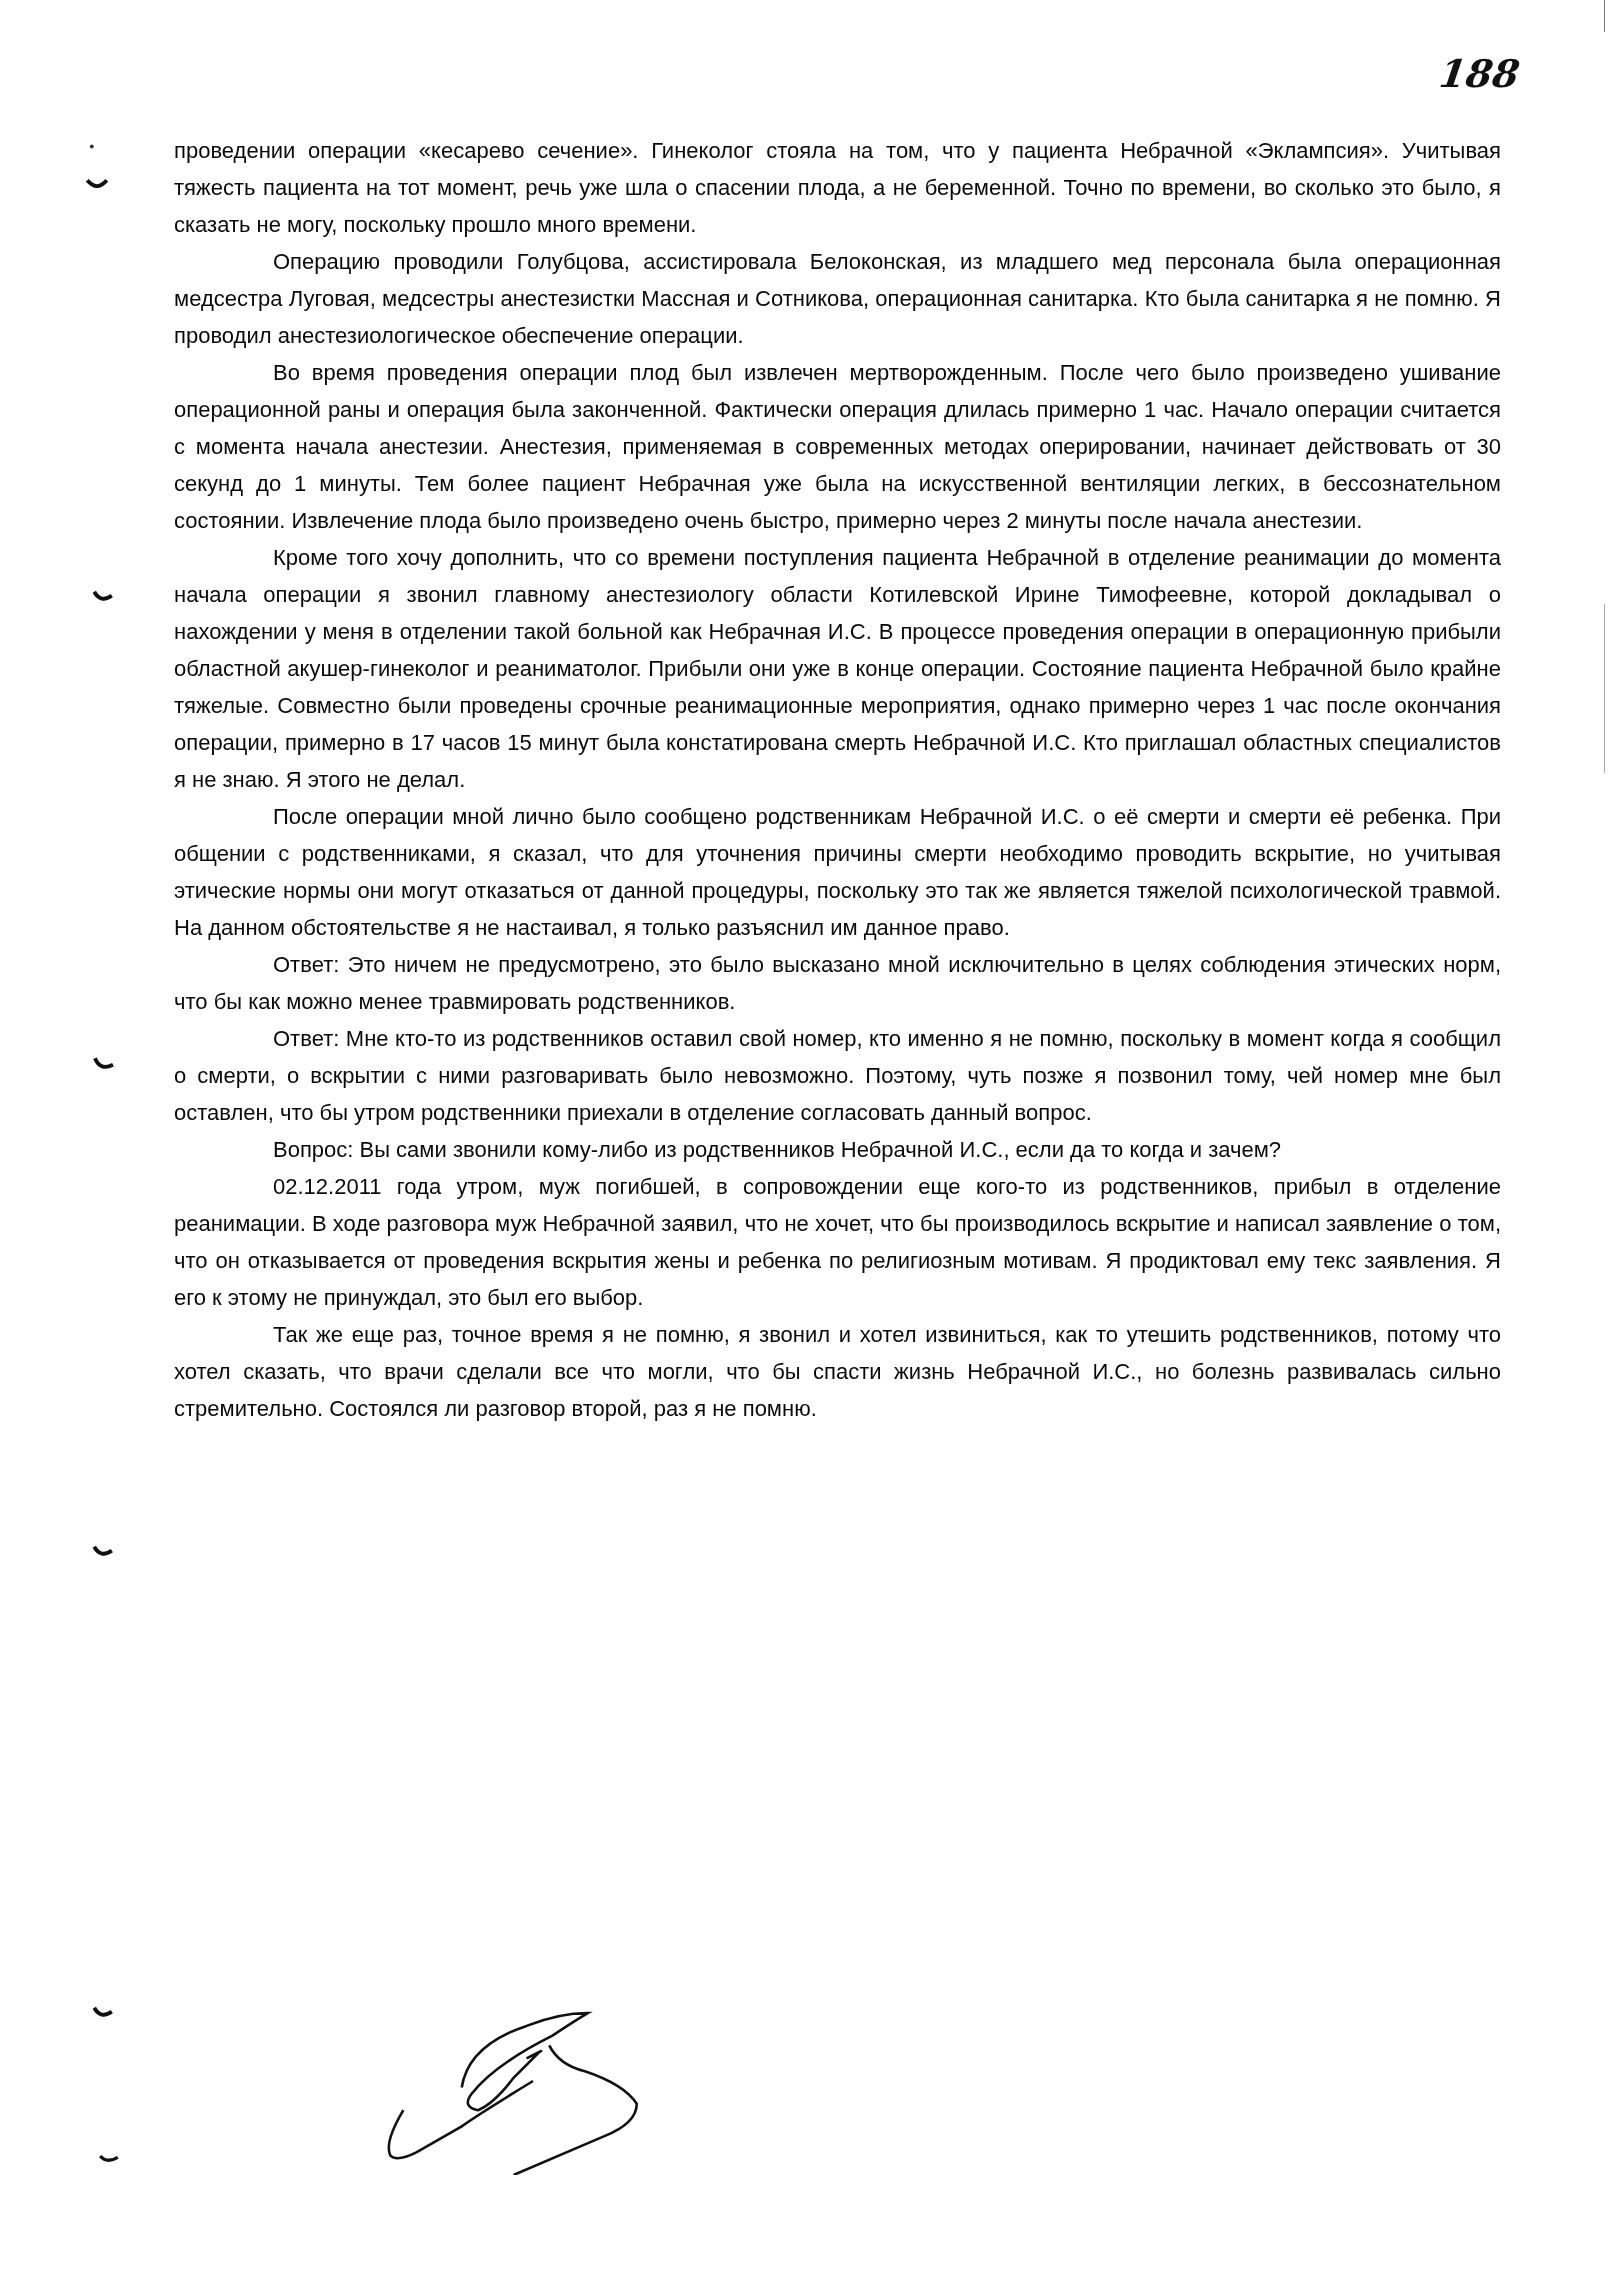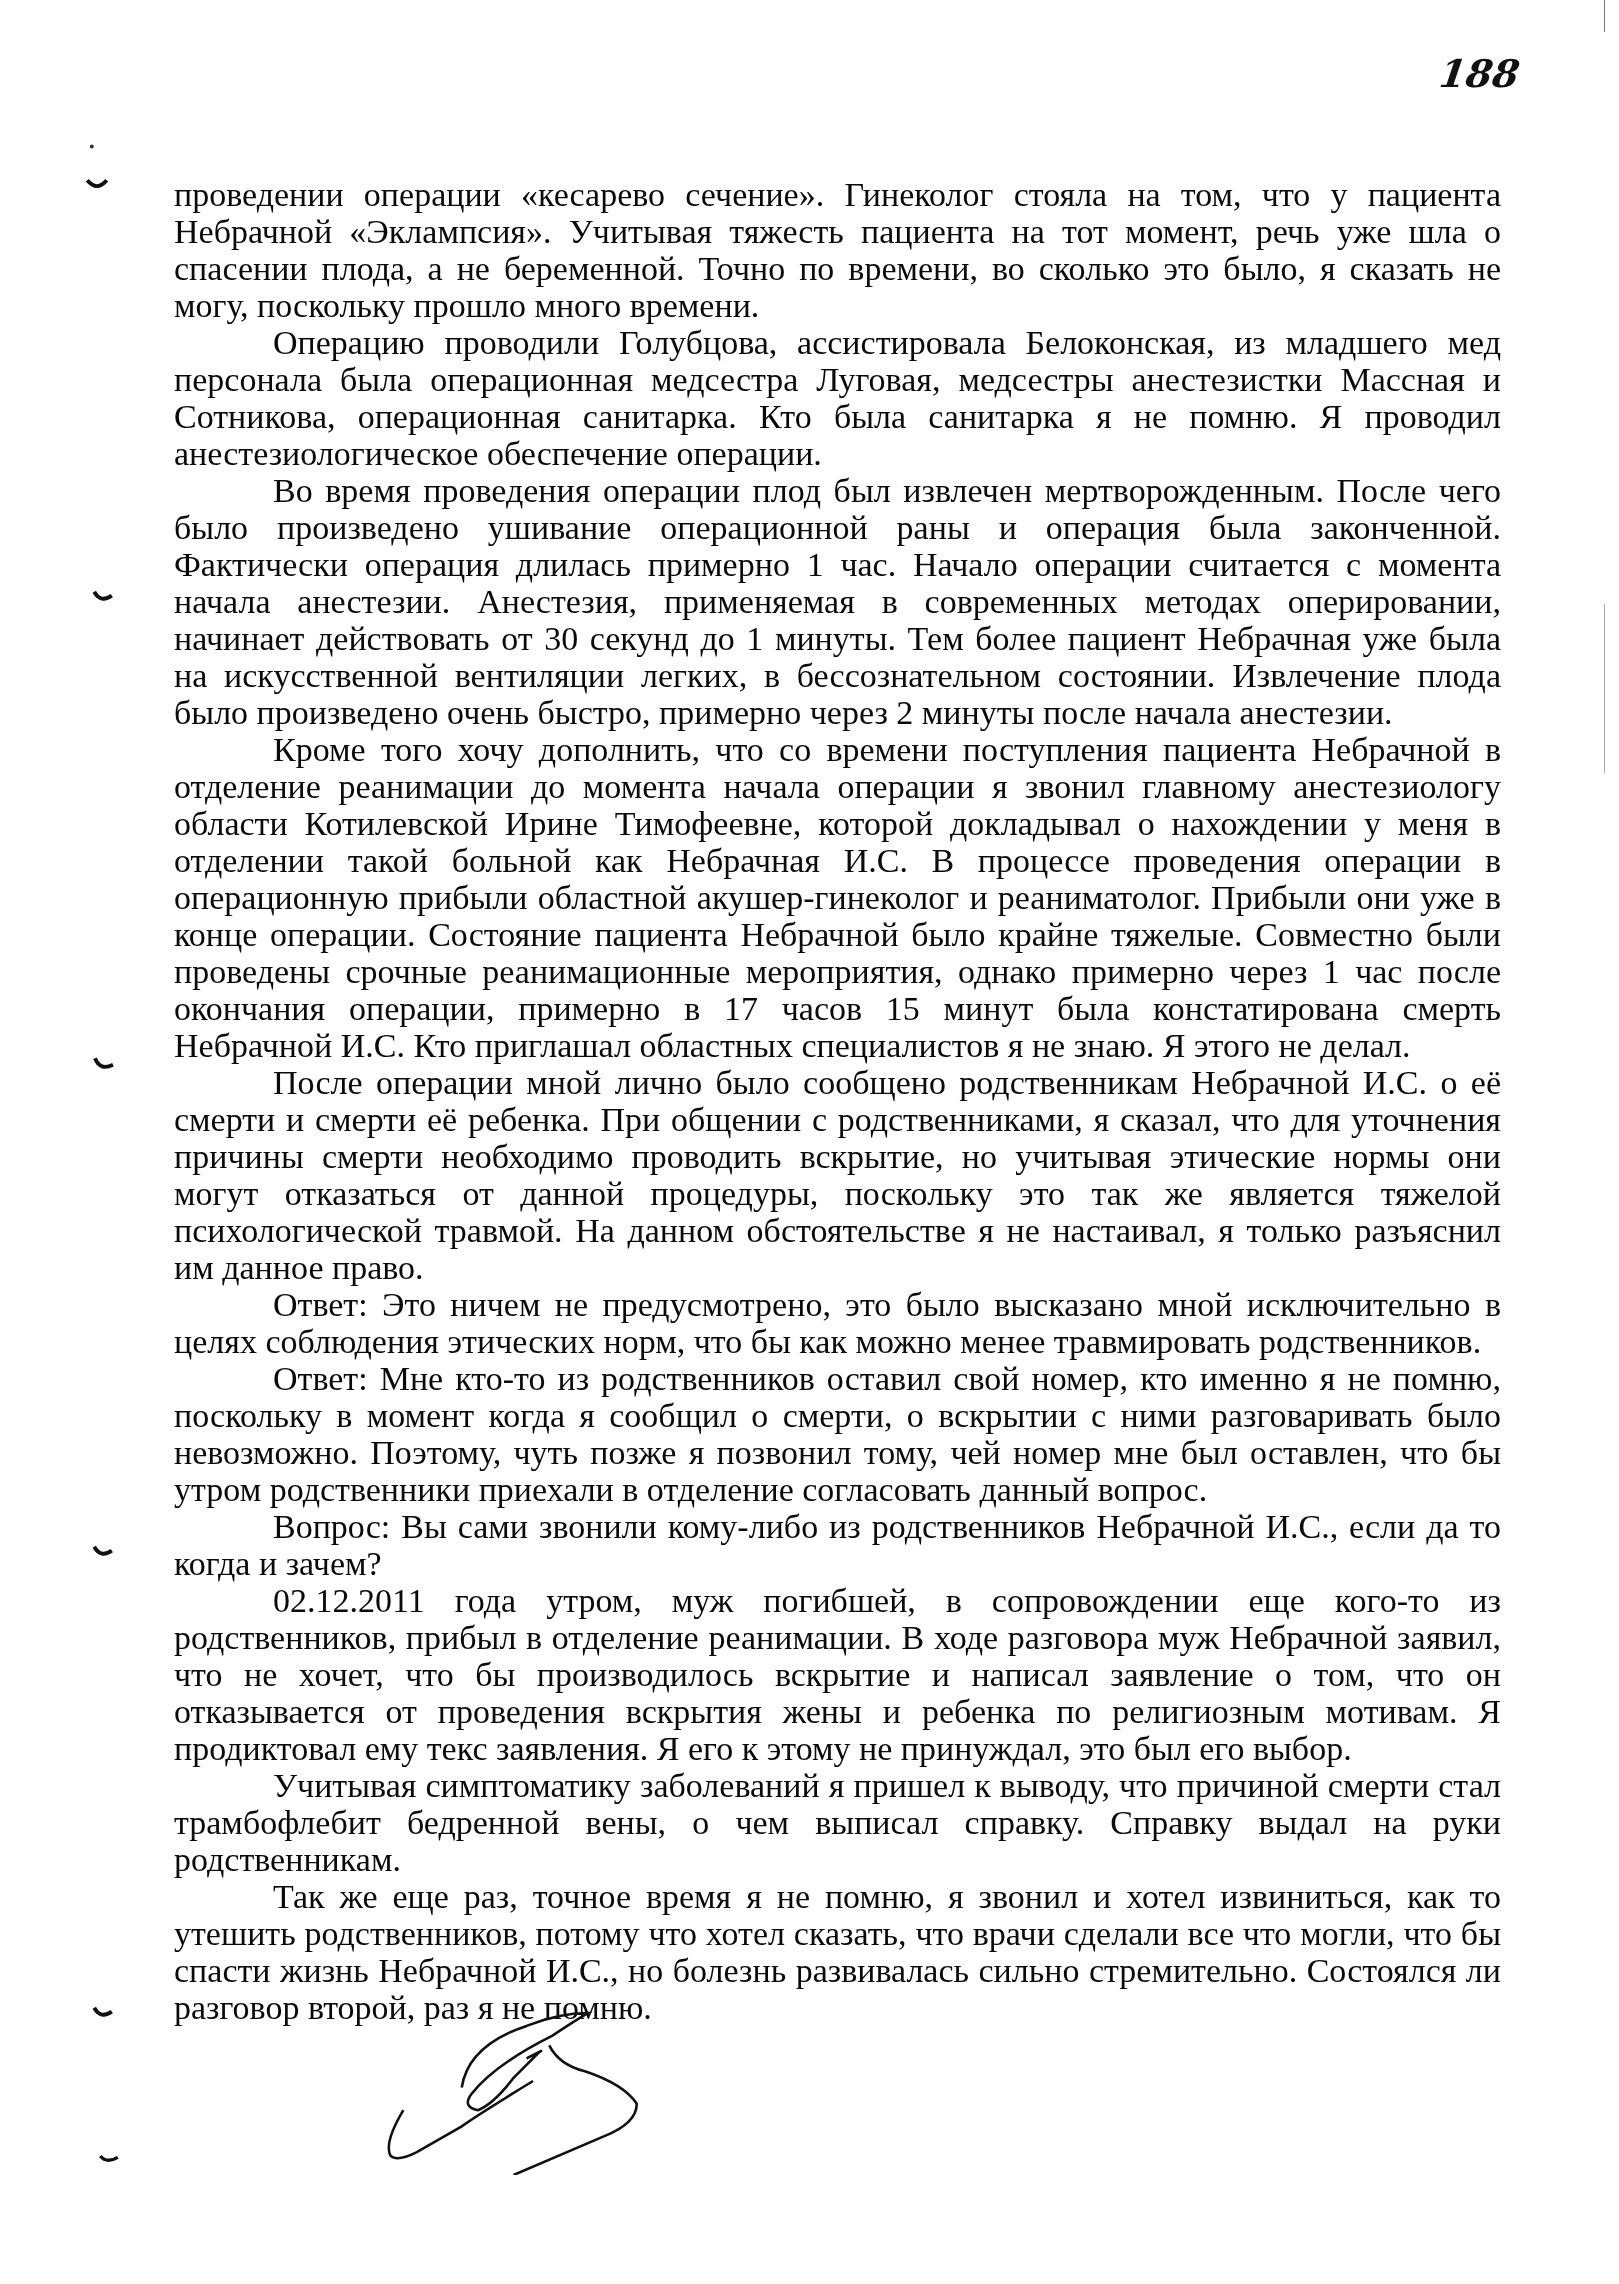--- a/index.html
+++ b/index.html
@@ -4,22 +4,22 @@
 <style>
   html, body { margin: 0; padding: 0; background: #ffffff; }
   body { width: 1619px; height: 2284px; position: relative; overflow: hidden; }
   .page-number {
     position: absolute; left: 1440px; top: 51px;
     font-family: "DejaVu Serif", serif; font-style: italic; font-weight: bold;
     font-size: 38px; color: #111; transform: skewX(-8deg);
   }
   .body-text {
     position: absolute; left: 174px; top: 132px; width: 1327px;
-    font-family: Liberation Serif, serif; font-size: 34px; line-height: 37px;
-    color: #0a0a0a; text-align: justify; margin-top: 44px;
+    font-family: Liberation Sans, sans-serif; font-size: 22px; line-height: 37px;
+    color: #0a0a0a; text-align: justify;
   }
   .body-text p { margin: 0; }
   .body-text p.indent { text-indent: 99px; }
   .signature { position: absolute; left: 364px; top: 1987px; width: 364px; height: 188px; }
   .margin-mark { position: absolute; }
   .right-edge { position: absolute; left: 1604px; width: 1.3px; background: #777; }
 </style>
 </head>
 <body>
 
@@ -52,21 +52,20 @@
   <div class="body-text">
     <p>проведении операции «кесарево сечение». Гинеколог стояла на том, что у пациента Небрачной «Эклампсия». Учитывая тяжесть пациента на тот момент, речь уже шла о спасении плода, а не беременной. Точно по времени, во сколько это было, я сказать не могу, поскольку прошло много времени.</p>
     <p class="indent">Операцию проводили Голубцова, ассистировала Белоконская, из младшего мед персонала была операционная медсестра Луговая, медсестры анестезистки Массная и Сотникова, операционная санитарка. Кто была санитарка я не помню. Я проводил анестезиологическое обеспечение операции.</p>
     <p class="indent">Во время проведения операции плод был извлечен мертворожденным. После чего было произведено ушивание операционной раны и операция была законченной. Фактически операция длилась примерно 1 час. Начало операции считается с момента начала анестезии. Анестезия, применяемая в современных методах оперировании, начинает действовать от 30 секунд до 1 минуты. Тем более пациент Небрачная уже была на искусственной вентиляции легких, в бессознательном состоянии. Извлечение плода было произведено очень быстро, примерно через 2 минуты после начала анестезии.</p>
     <p class="indent">Кроме того хочу дополнить, что со времени поступления пациента Небрачной в отделение реанимации до момента начала операции я звонил главному анестезиологу области Котилевской Ирине Тимофеевне, которой докладывал о нахождении у меня в отделении такой больной как Небрачная И.С. В процессе проведения операции в операционную прибыли областной акушер-гинеколог и реаниматолог. Прибыли они уже в конце операции. Состояние пациента Небрачной было крайне тяжелые. Совместно были проведены срочные реанимационные мероприятия, однако примерно через 1 час после окончания операции, примерно в 17 часов 15 минут была констатирована смерть Небрачной И.С. Кто приглашал областных специалистов я не знаю. Я этого не делал.</p>
     <p class="indent">После операции мной лично было сообщено родственникам Небрачной И.С. о её смерти и смерти её ребенка. При общении с родственниками, я сказал, что для уточнения причины смерти необходимо проводить вскрытие, но учитывая этические нормы они могут отказаться от данной процедуры, поскольку это так же является тяжелой психологической травмой. На данном обстоятельстве я не настаивал, я только разъяснил им данное право.</p>
     <p class="indent">Ответ: Это ничем не предусмотрено, это было высказано мной исключительно в целях соблюдения этических норм, что бы как можно менее травмировать родственников.</p>
     <p class="indent">Ответ: Мне кто-то из родственников оставил свой номер, кто именно я не помню, поскольку в момент когда я сообщил о смерти, о вскрытии с ними разговаривать было невозможно. Поэтому, чуть позже я позвонил тому, чей номер мне был оставлен, что бы утром родственники приехали в отделение согласовать данный вопрос.</p>
     <p class="indent">Вопрос: Вы сами звонили кому-либо из родственников Небрачной И.С., если да то когда и зачем?</p>
     <p class="indent">02.12.2011 года утром, муж погибшей, в сопровождении еще кого-то из родственников, прибыл в отделение реанимации. В ходе разговора муж Небрачной заявил, что не хочет, что бы производилось вскрытие и написал заявление о том, что он отказывается от проведения вскрытия жены и ребенка по религиозным мотивам. Я продиктовал ему текс заявления. Я его к этому не принуждал, это был его выбор.</p>
-    <p class="indent">Учитывая симптоматику заболеваний я пришел к выводу, что причиной смерти стал трамбофлебит бедренной вены, о чем выписал справку. Справку выдал на руки родственникам.</p>
     <p class="indent">Так же еще раз, точное время я не помню, я звонил и хотел извиниться, как то утешить родственников, потому что хотел сказать, что врачи сделали все что могли, что бы спасти жизнь Небрачной И.С., но болезнь развивалась сильно стремительно. Состоялся ли разговор второй, раз я не помню.</p>
   </div>
 
   <svg class="signature" viewBox="0 0 560 290">
     <path d="M40 20 Q10 70 20 90 Q30 100 60 85 L130 45 Q150 30 240 -25" transform="translate(20,170)" stroke="#111" stroke-width="4" fill="none"></path>
     <path d="M150 155 Q160 90 250 60 Q300 40 345 40 Q320 55 290 75 Q200 120 165 165 Q150 185 175 190 Q200 180 230 140 Q270 100 270 100 Q280 95 250 110" stroke="#111" stroke-width="4" fill="none"></path>
     <path d="M285 90 Q300 120 340 130 Q400 150 420 180 Q420 210 370 230 Q300 260 230 290" stroke="#111" stroke-width="4" fill="none"></path>
   </svg>
 </div>
 

